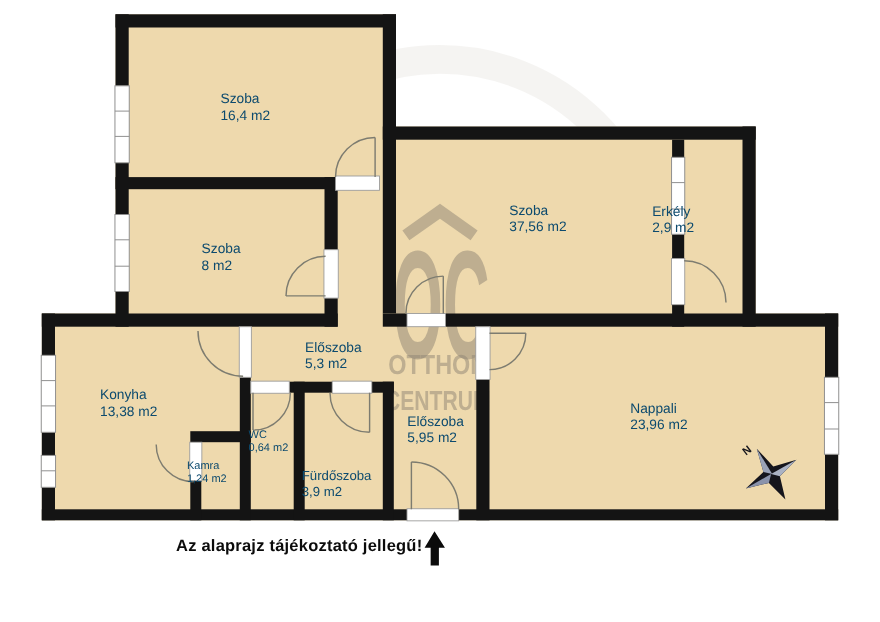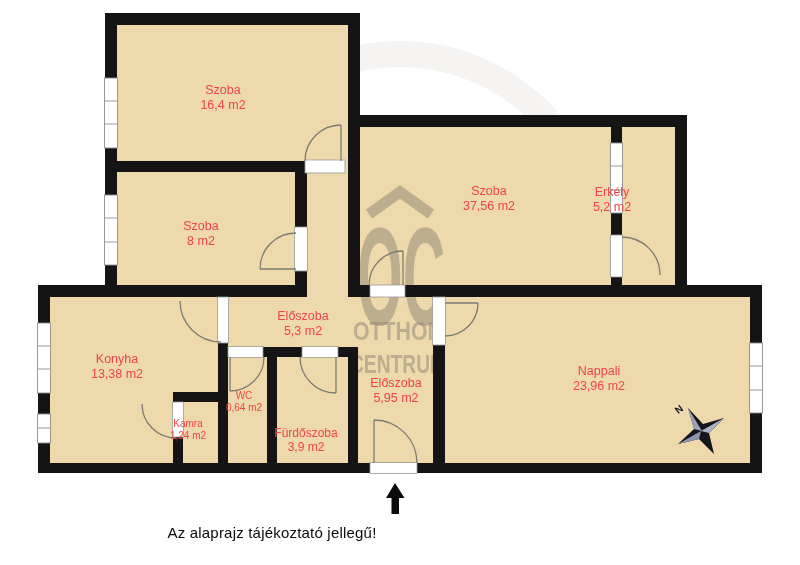--- a/index.html
+++ b/index.html
@@ -3,28 +3,28 @@
 <meta charset="utf-8">
 <style>
   html,body{margin:0;padding:0;background:#ffffff;}
   .stage{
     position:relative;width:800px;height:565px;background:#ffffff;overflow:hidden;
     font-family:"Liberation Sans", sans-serif;
   }
   .stage svg{position:absolute;left:0;top:0;}
   .room-label{
     position:absolute;transform:translate(-50%,-50%);
-    text-align:center;font-size:12.5px;line-height:1.2;color:#ef4444;white-space:nowrap;
+    font-size:12.5px;line-height:1.2;color:#0c4a6e;white-space:nowrap;
   }
   .room-label span{display:block;}
   .room-label.sm{font-size:10px;}
   .room-label.md{font-size:12px;margin-top:20px;}
   .note{
     position:absolute;left:272px;top:496px;transform:translate(-50%,-50%);
-    font-size:15px;font-weight:normal;color:#0b0b0b;white-space:nowrap;letter-spacing:.2px;margin-top:36px;
+    font-size:15px;font-weight:bold;color:#0b0b0b;white-space:nowrap;letter-spacing:.2px;
   }
   text{font-family:"Liberation Sans", sans-serif;}
 </style>
 </head>
 <body>
 
 <div class="stage">
 
   <svg width="800" height="565" viewBox="0 0 800 565">
 
@@ -166,21 +166,21 @@
   <div class="room-label" style="left:201px;top:234px">
     <span>Szoba</span>
       <span class="area">8 m2</span>
   </div>
   <div class="room-label" style="left:489px;top:199px">
     <span>Szoba</span>
       <span class="area">37,56 m2</span>
   </div>
   <div class="room-label" style="left:612px;top:200px">
     <span>Erkély</span>
-      <span class="area">5,2 m2</span>
+      <span class="area">2,9 m2</span>
   </div>
   <div class="room-label" style="left:303px;top:324px">
     <span>Előszoba</span>
       <span class="area">5,3 m2</span>
   </div>
   <div class="room-label" style="left:117px;top:367px">
     <span>Konyha</span>
       <span class="area">13,38 m2</span>
   </div>
   <div class="room-label sm" style="left:244px;top:402px">

